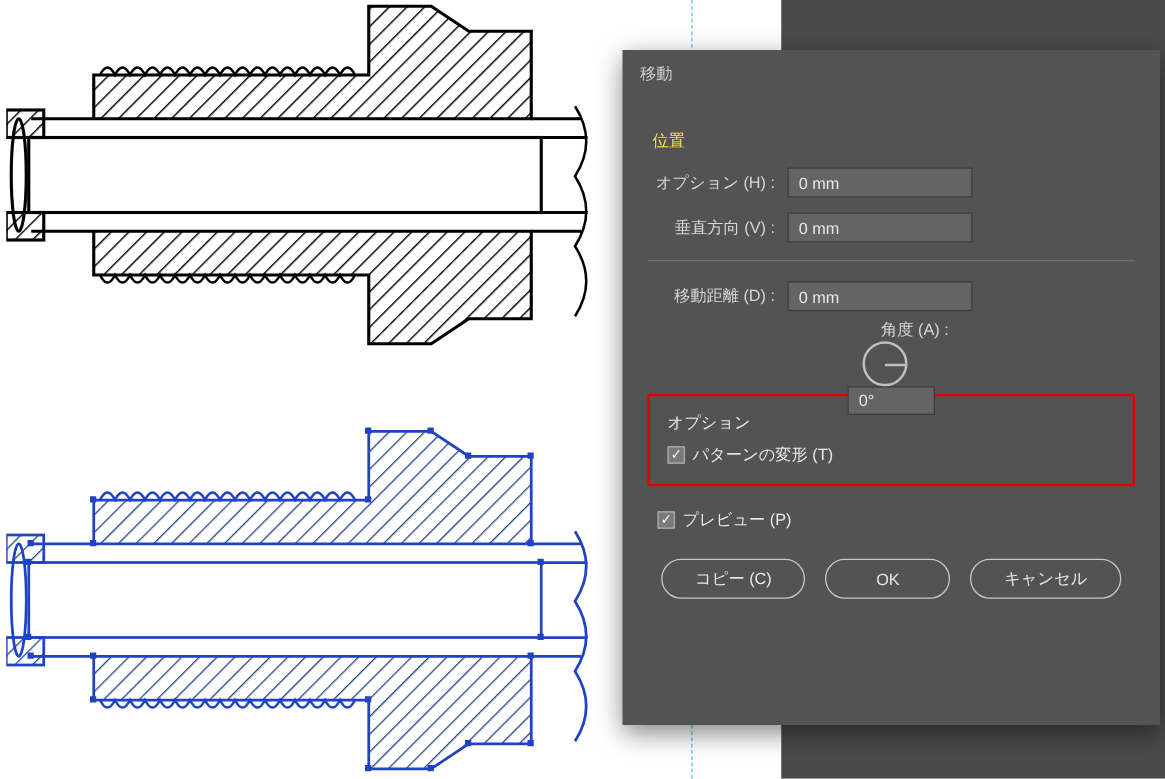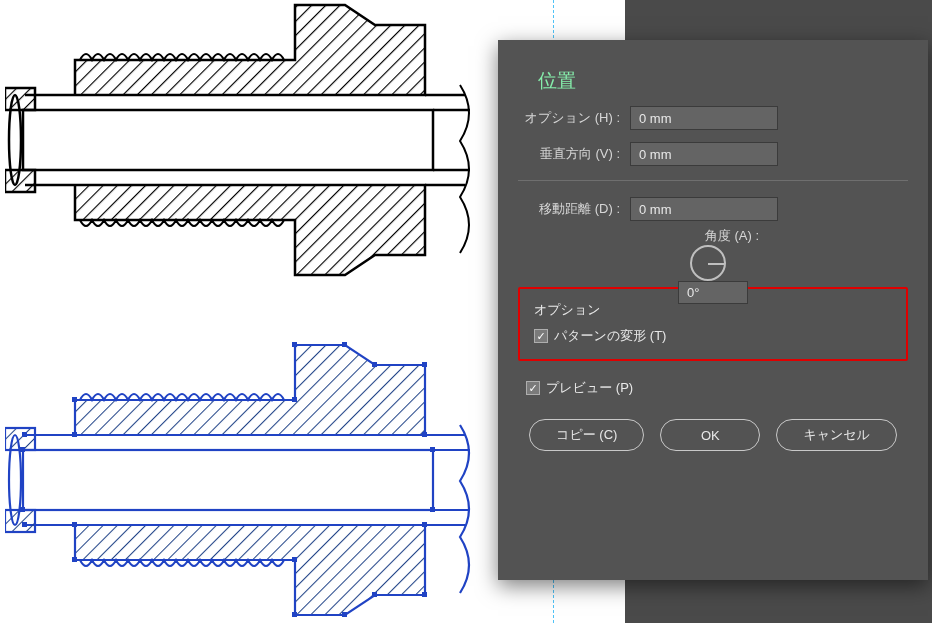--- a/index.html
+++ b/index.html
@@ -75,23 +75,23 @@
   .text-input {
     background: #646464;
     border: 1px solid #3b3b3b;
     color: #e8e8e8;
     padding: 3px 8px;
     height: 24px;
     width: 148px;
     font-size: 13px;
   }
   .section-label {
-    color: #86efac;
-    margin: 10px 0 6px 20px;
-    font-size: 19px;
+    color: #fde047;
+    margin: 10px 0 6px 4px;
+    font-size: 13px;
   }
   .divider {
     border: none;
     border-top: 1px solid #6f6f6f;
     margin: 8px 0 10px;
   }
   .angle-dial {
     width: 36px; height: 36px;
     border: 2px solid #bfbfbf;
     border-radius: 50%;
@@ -258,20 +258,21 @@
       </g>
     </svg>
   </div>
 
   <div class="guide-line"></div>
 </div>
 
 <div class="dark-strip"></div>
 
 <div class="dialog">
+  <div class="dialog-title">移動</div>
   <div class="dialog-body">
     <div class="section-label">位置</div>
 
     <div class="row">
       <div class="row-label">オプション (H) :</div>
       <input class="text-input" value="0 mm" style="">
     </div>
     <div class="row">
       <div class="row-label">垂直方向 (V) :</div>
       <input class="text-input" value="0 mm" style="">

